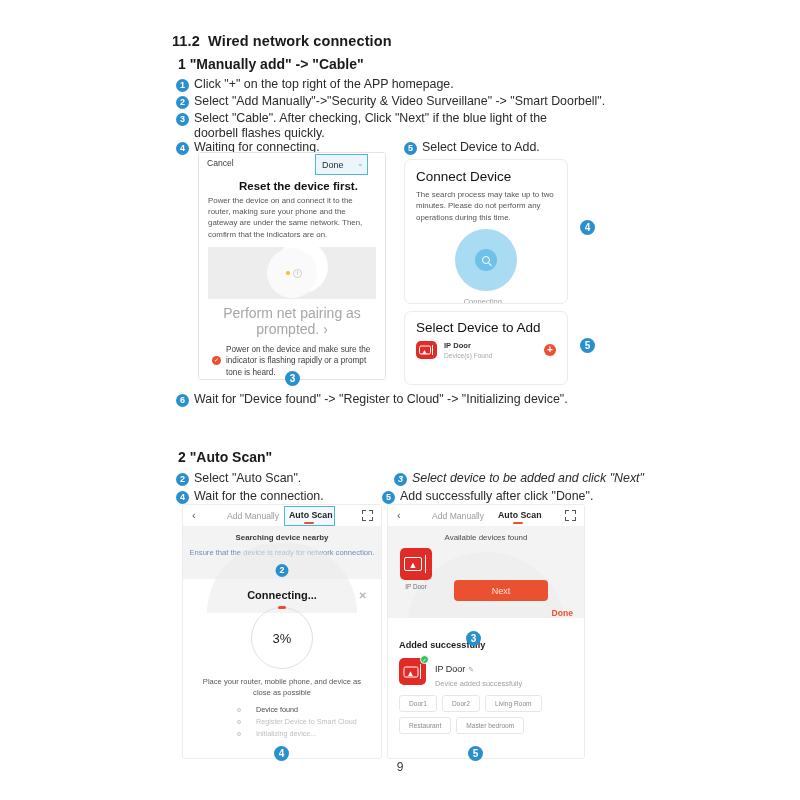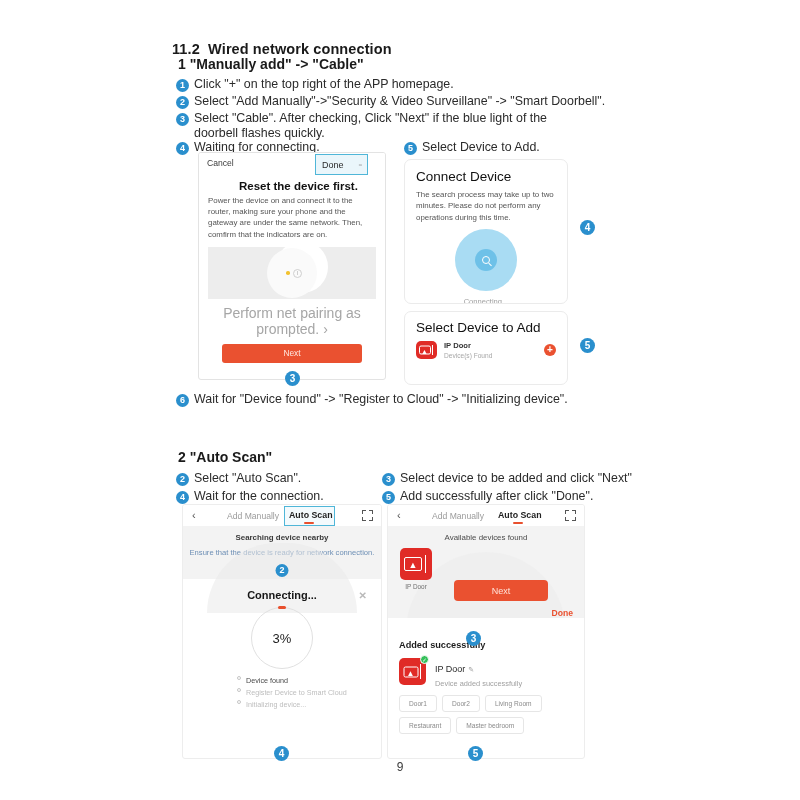--- a/index.html
+++ b/index.html
@@ -9,21 +9,20 @@
     font-family: "Liberation Sans", sans-serif;
     overflow: hidden;
   }
   .page { position: relative; width: 800px; height: 800px; }
 
   
   .h-sec {
     position: absolute; left: 172px; top: 33px;
     font-size: 14.5px; font-weight: bold; color: #1a1a1a;
     letter-spacing: .1px;
-    margin-top: 8px;
   }
   .h-sub {
     position: absolute; left: 178px;
     font-size: 14px; font-weight: bold; color: #1a1a1a;
   }
   .step-line {
     position: absolute;
     font-size: 12.4px; color: #2b2b2b; line-height: 1.24;
   }
   .step-line .txt { display: inline-block; vertical-align: top; }
@@ -157,21 +156,21 @@
              color:#161616; margin-top:10px; }
   .bl-x { position:absolute; right:14px; top:1px; font-size:10px; color:#b9b9b9; }
   .ring { position:relative; width:62px; height:62px; margin:6px auto 0 auto;
           border:1.4px solid #e0e0e0; border-radius:50%; }
   .ring-tick { position:absolute; left:50%; top:-2.5px; transform:translateX(-50%);
                width:8px; height:3px; background:#e8502e; border-radius:2px; }
   .ring-pct { position:absolute; left:0; right:0; top:50%; transform:translateY(-50%);
               text-align:center; font-size:13px; color:#1e1e1e; }
   .bl-place { text-align:center; font-size:7.6px; color:#555; margin:8px 16px 0 16px; line-height:1.4; }
   .bl-steps { margin:7px 0 0 54px; }
-  .bl-step { font-size:7.2px; margin-bottom:3px; display:flex; gap:5px; }
+  .bl-step { font-size:7.2px; margin-bottom:3px; display:flex; align-items:center; gap:15px; }
   .bl-dot { width:4px; height:4px; border:1px solid #c6c6c6; border-radius:50%; }
   .st-on  { color:#4a4a4a; }
   .st-off { color:#bdbdbd; }
 
   
   .br-grey { background:#f3f3f3; position:relative; height:92px; overflow:hidden; }
   .br-avail { text-align:center; font-size:7.9px; color:#4a4a4a; padding-top:7px; }
   .br-arc { position:absolute; left:50%; top:26px; transform:translateX(-50%);
             width:160px; height:160px; border-radius:50%; background:#ececec; opacity:.6; }
   .br-dev { position:absolute; left:12px; top:22px; text-align:center; }
@@ -234,20 +233,24 @@
     </div>
     <div class="tl-body">
       <div class="tl-h">Reset the device first.</div>
       <div class="tl-p">Power the device on and connect it to the router, making sure your phone and the gateway are under the same network. Then, comfirm that the indicators are on.</div>
       <div class="tl-img">
         <div class="tl-disc"></div>
         <div class="tl-dot"></div>
         <div class="tl-pw"></div>
       </div>
       <div class="tl-link">Perform net pairing as prompted.  ›</div>
+      <div class="tl-note">
+        <div class="tl-check">✓</div>
+        <div class="tl-note-t">Power on the device and make sure the indicator is flashing rapidly or a prompt tone is heard.</div>
+      </div>
       <div class="tl-next">Next</div>
     </div>
   </div>
   <div class="badge-free" style="left:285px; top:371px;">3</div>
 
   <div class="panel" id="tr1">
     <div class="tr-h">Connect Device</div>
     <div class="tr-p">The search process may take up to two minutes. Please do not perform any operations during this time.</div>
     <div class="tr-radar">
       <div class="tr-c1"></div>
@@ -278,21 +281,21 @@
 
   <div class="step-line" style="left:176px; top:392px; width:450px;">
     <span class="badge">6</span><span class="txt">Wait for "Device found" -&gt; "Register to Cloud" -&gt; "Initializing device".</span>
   </div>
 
   <div class="h-sub" style="top:449px;">2   "Auto Scan"</div>
 
   <div class="step-line" style="left:176px; top:471px;">
     <span class="badge">2</span><span class="txt">Select "Auto Scan".</span>
   </div>
-  <div class="step-line" style="left:382px; top:471px;">
+  <div class="step-line" style="left:394px; top:471px;font-style:italic;">
     <span class="badge">3</span><span class="txt">Select device to be added and click "Next"</span>
   </div>
   <div class="step-line" style="left:176px; top:489px;">
     <span class="badge">4</span><span class="txt">Wait for the connection.</span>
   </div>
   <div class="step-line" style="left:382px; top:489px;">
     <span class="badge">5</span><span class="txt">Add successfully after click "Done".</span>
   </div>
 
   <div class="panel" id="bl">
@@ -316,20 +319,21 @@
       <div class="bl-badge2">2</div>
     </div>
     <div class="bl-conn">
       <span>Connecting...</span>
       <span class="bl-x">✕</span>
     </div>
     <div class="ring">
       <div class="ring-tick"></div>
       <div class="ring-pct">3%</div>
     </div>
+    <div class="bl-place">Place your router, mobile phone, and device as close as possible</div>
     <div class="bl-steps">
       <div class="bl-step st-on">
         <span class="bl-dot"></span>
           <span>Device found</span>
       </div>
       <div class="bl-step st-off">
         <span class="bl-dot"></span>
           <span>Register Device to Smart Cloud</span>
       </div>
       <div class="bl-step st-off">

